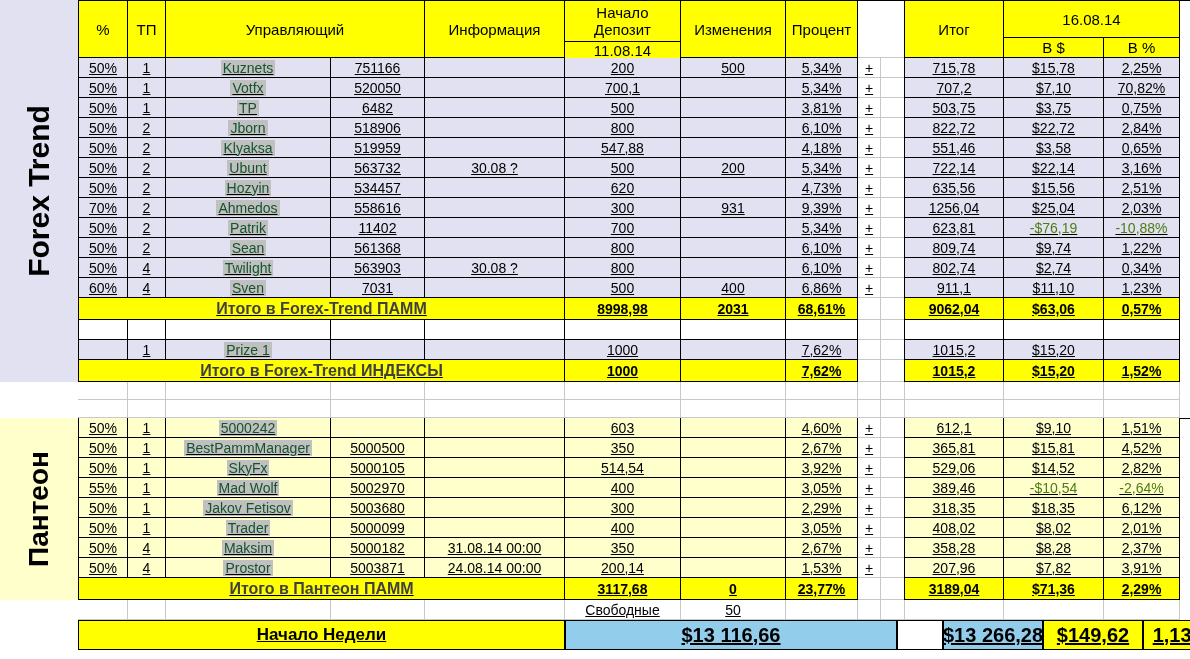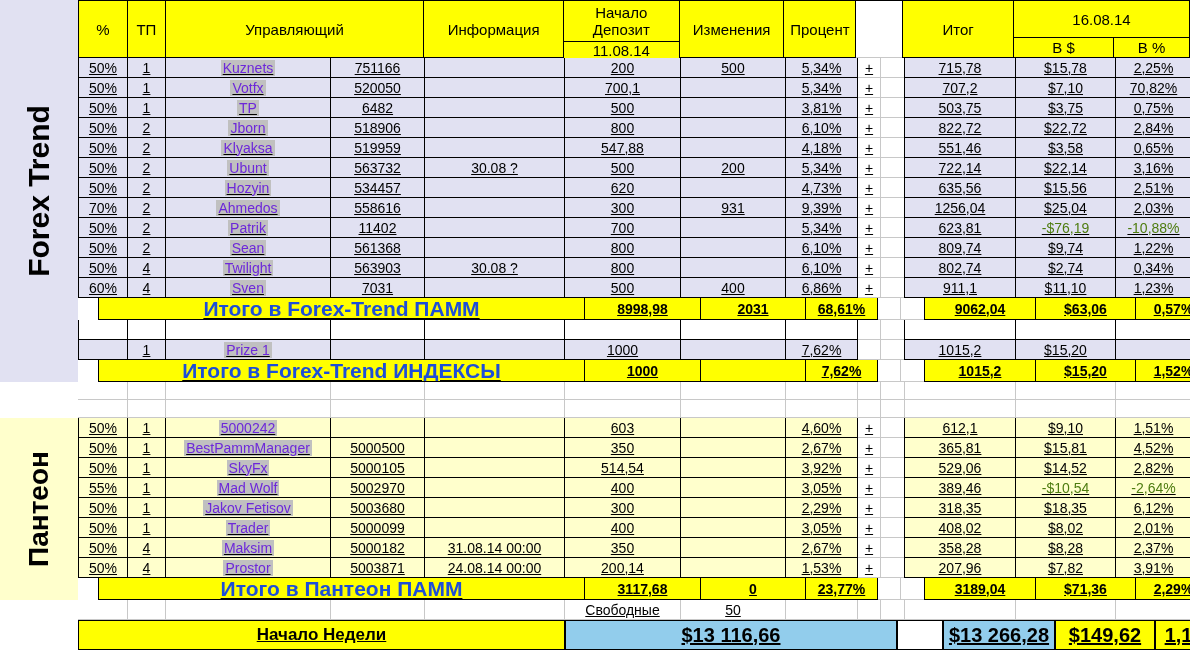--- a/index.html
+++ b/index.html
@@ -16,21 +16,21 @@
   .content{position:absolute;left:78px;top:0;width:1112px;}
   .row{display:flex;height:20px;text-decoration:underline;}
   .row>div{flex:0 0 auto;}
   .cell{box-sizing:border-box;display:flex;align-items:center;justify-content:center;
         border-right:1px solid #000;border-bottom:1px solid #000;overflow:hidden;white-space:nowrap;}
   .bl{border-left:1px solid #000;}
 
   
   .c-pct{width:50px}.c-tp{width:38px}.c-name{width:165px}.c-acct{width:94px}.c-info{width:140px}
   .c-dep{width:116px}.c-chg{width:105px}.c-per{width:72px}.c-plus{width:23px}.c-gap{width:23px}
-  .c-tot{width:112px}.c-dol{width:100px}.c-dpc{width:76px}
+  .c-tot{width:100px}.c-dol{width:100px}.c-dpc{width:76px}
   .c-mgr2{width:259px}.c-label{width:487px}.c-right{width:176px}
   .c-fblue{width:332px}.c-fgap{width:46px}
 
   
   .hrow{display:flex;height:58px;box-sizing:border-box;border-top:1px solid #000;}
   .hcell{box-sizing:border-box;background:#FFFF00;font-weight:normal;font-size:15px;text-align:center;
          display:flex;align-items:center;justify-content:center;
          border-right:1px solid #000;border-bottom:1px solid #000;}
   .hsplit{display:flex;flex-direction:column;box-sizing:border-box;}
   .htop{flex:0 0 41px;white-space:pre-line;line-height:17px;}
@@ -44,41 +44,41 @@
   .r-forex .cell{background:#E1E1F2;}
   .r-pant .cell{background:#FFFFCC;}
   .cell.c-plus,.cell.c-gap{background:#fff;border-top:none;border-bottom:1px solid #c8c8c8;border-right:1px solid #c8c8c8;}
   .cell.c-gap{border-right:none;}
   .cell.c-tot{border-left:1px solid #000;}
 
   
   .r-total{height:22px;font-weight:bold;}
   .r-total .cell{background:#FFFF00;}
   .r-total .cell.c-plus,.r-total .cell.c-gap{background:#fff;}
-  .total-label{color:#1d4ed8;font-size:21px;margin-left:20px;}
+  .total-label{color:#404040;font-size:16px;}
 
   
   .r-empty .cell{background:#fff;}
   .r-grey{height:18px;}
   .r-grey .cell{background:#fff;border-color:#c8c8c8;}
   .r-free .cell{background:#fff;border-color:#c8c8c8;}
 
   .divider{display:flex;height:0;}
   .divider .seg-b{height:0;border-top:1px solid #000;}
   .divider .seg-w{height:0;}
 
   
   .r-footer{height:30px;font-weight:bold;}
   .r-footer .cell{border:1px solid #000;}
   .f-yellow{background:#FFFF00;font-size:17px;}
   .f-blue{background:#92CDEC;font-size:20px;}
   .f-big{font-size:20px;}
   .c-fgap{background:#fff;border:none;}
 
-  .mgr{color:#6d28d9;background:#C0C0C0;padding:0 2px;line-height:16px;}
+  .mgr{color:#14532d;background:#C0C0C0;padding:0 2px;line-height:16px;}
   .neg{color:#4d7c0f;}
 </style>
 </head>
 <body>
 
 <div class="sheet">
 
   <div class="band band-forex">
     <span>Forex Trend</span>
   </div>

